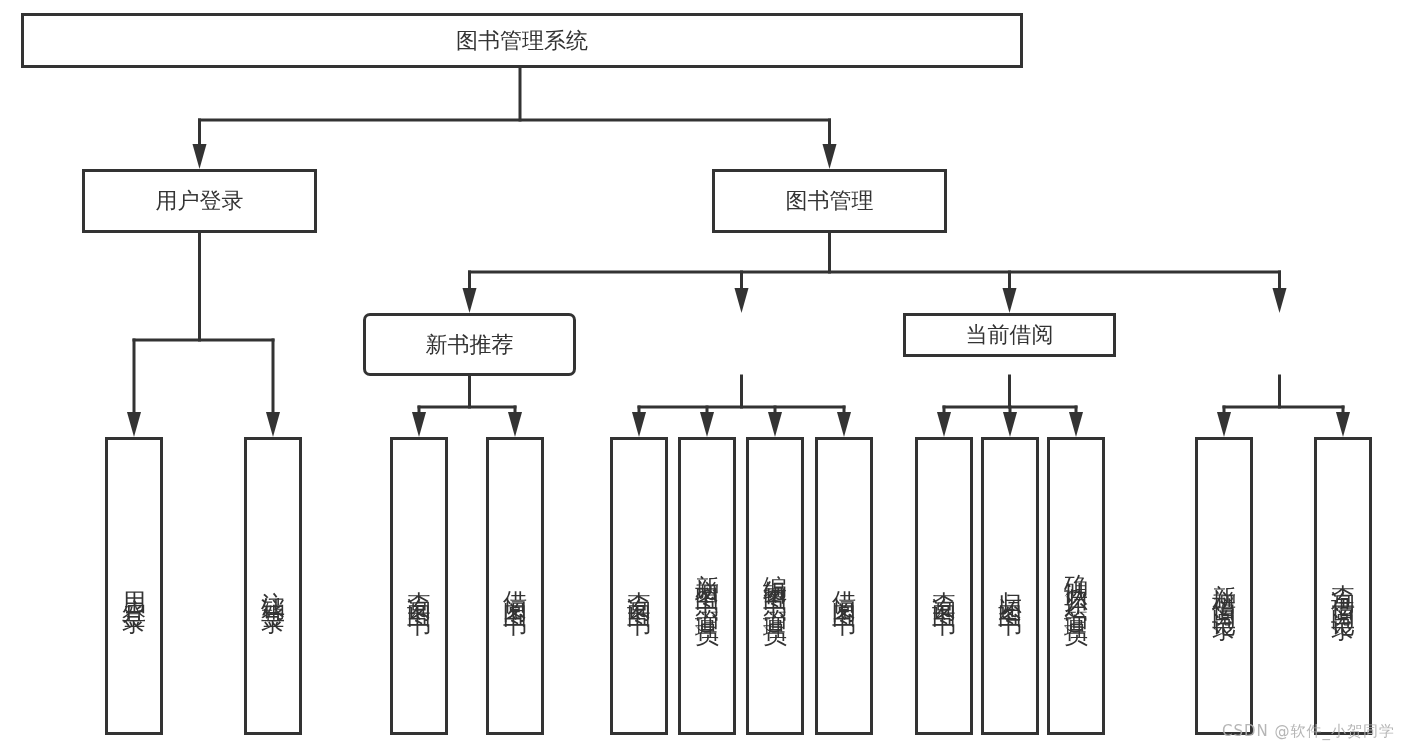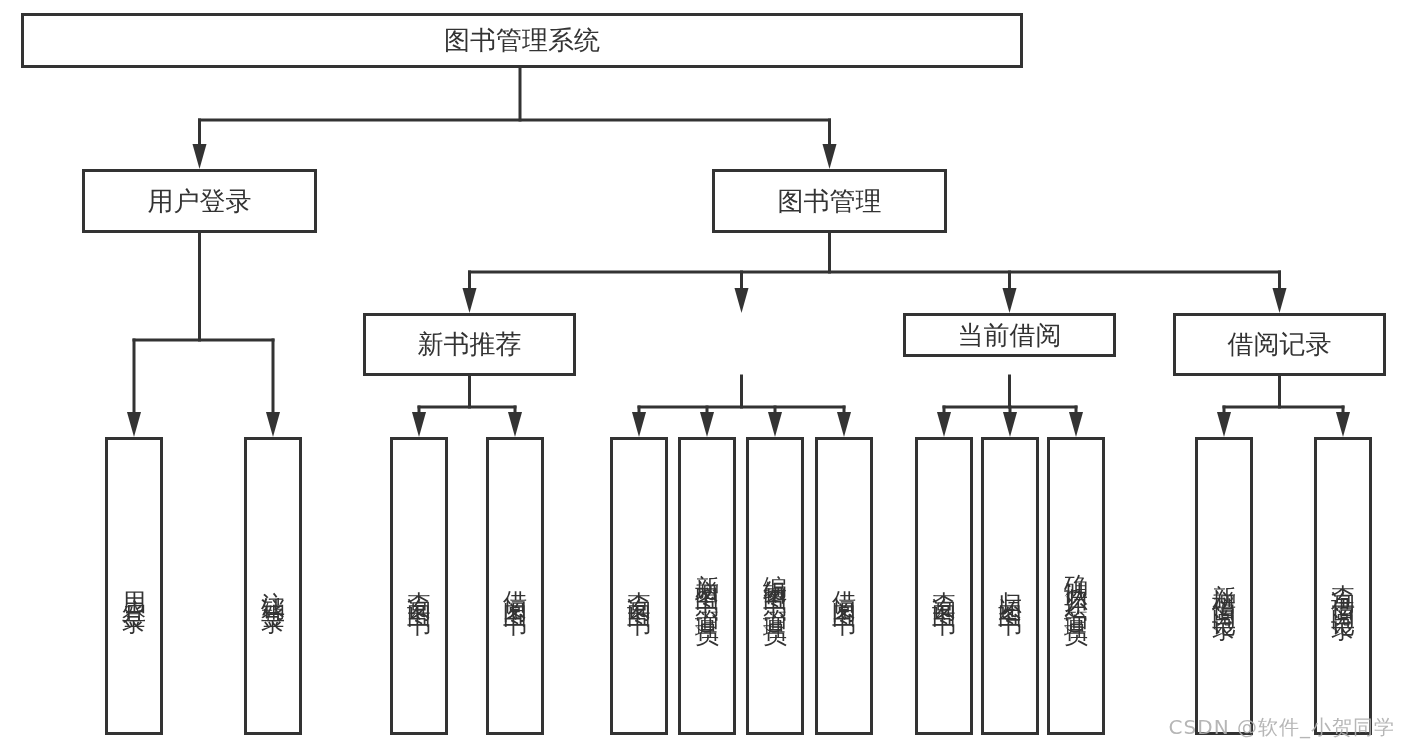--- a/index.html
+++ b/index.html
@@ -17,52 +17,52 @@
   }
   #stage{position:absolute;left:0;top:0;width:1405px;height:747px;}
   #connectors{position:absolute;left:0;top:0;z-index:1;}
   .box{
     position:absolute;z-index:2;
     background:#fff;
     border:3px solid var(--line);
     box-sizing:border-box;
     display:flex;align-items:center;justify-content:center;
     color:var(--text);
-    font-size:26px;
+    font-size:22px;
     text-align:center;
     white-space:nowrap;
   }
   .v{
     writing-mode:vertical-rl;
     text-orientation:mixed;
     font-size:24px;
     letter-spacing:7px;
     white-space:normal;
     line-height:1;
   }
   
   .b-root   {left:21px;  top:13px;  width:1002px; height:55px;}
   
   .b-login  {left:82px;  top:169px; width:235px;  height:64px;}
   .b-mgmt   {left:712px; top:169px; width:235px;  height:64px;}
   
-  .b-newbook{left:363px; top:313px; width:213px;  height:63px;}
+  .b-newbook{left:363px; top:313px; width:213px;  height:63px;border-radius:7px;}
   .b-borrow {left:635px; top:313px; width:213px;  height:63px;}
   .b-current{left:903px; top:313px; width:213px;  height:44px;}
   .b-records{left:1173px;top:313px; width:213px;  height:63px;}
   
   .leaf{top:437px;width:58px;height:298px;}
   .b-lg1{left:105px;} .b-lg2{left:244px;}
   .b-nb1{left:390px;} .b-nb2{left:486px;}
   .b-bw1{left:610px;} .b-bw2{left:678px;} .b-bw3{left:746px;} .b-bw4{left:815px;}
   .b-cu1{left:915px;} .b-cu2{left:981px;} .b-cu3{left:1047px;}
   .b-rc1{left:1195px;} .b-rc2{left:1314px;}
   #watermark{
     position:absolute;right:10px;bottom:6px;z-index:3;
-    color:var(--wm);font-size:20px;letter-spacing:1px;
+    color:var(--wm);font-size:15px;letter-spacing:1px;
     opacity:.92;
   }
 </style>
 </head>
 <body>
 
 <div id="stage">
 
   <svg id="connectors" width="1405" height="747" viewBox="0 0 1405 747">
       <line x1="520" y1="68" x2="520" y2="120" stroke="#333333" stroke-width="3" stroke-linecap="square"></line>
@@ -129,23 +129,20 @@
   <div class="box b-mgmt">
     <span>图书管理</span>
   </div>
 
   <div class="box b-newbook">
     <span>新书推荐</span>
   </div>
   <div class="box b-current">
     <span>当前借阅</span>
   </div>
-  <div class="box b-records">
-    <span>借阅记录</span>
-  </div>
 
   <div class="box v leaf b-lg1">
     <span>用户登录</span>
   </div>
   <div class="box v leaf b-lg2">
     <span>注销登录</span>
   </div>
 
   <div class="box v leaf b-nb1">
     <span>查询图书</span>

